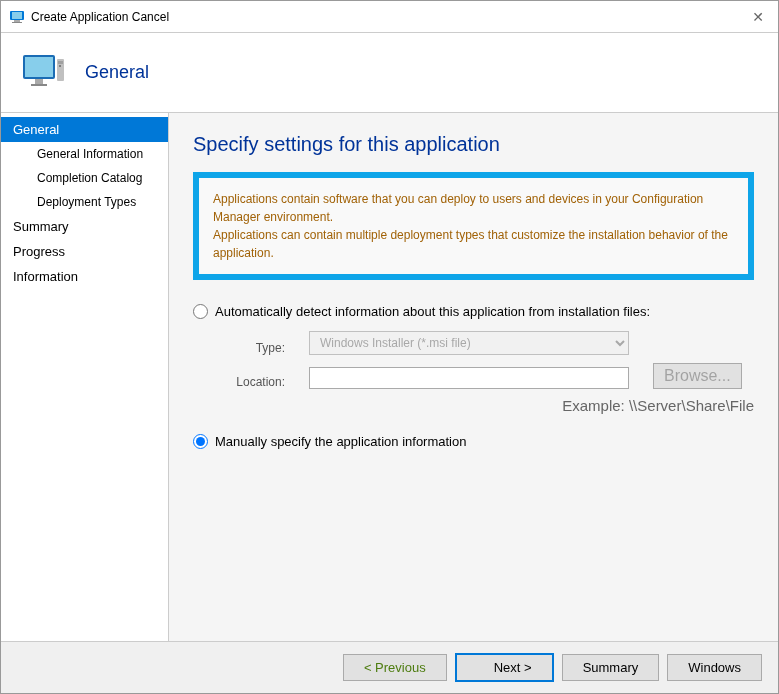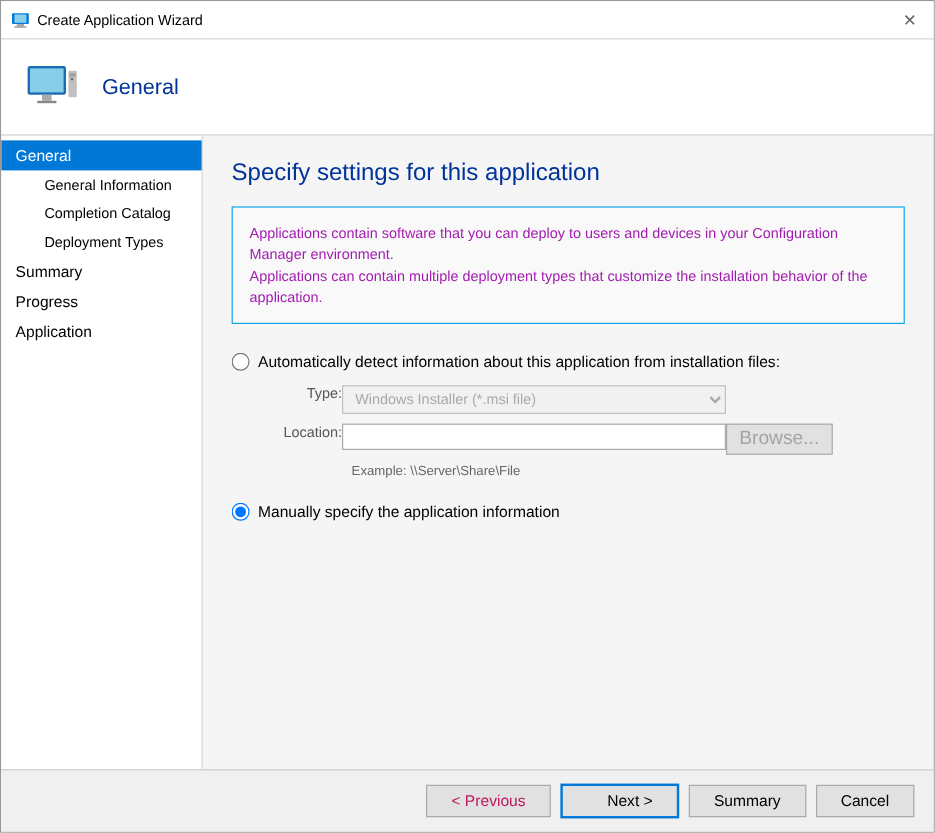--- a/index.html
+++ b/index.html
@@ -111,25 +111,25 @@
       background: #f5f5f5;
     }
     .content-title {
       font-size: 20px;
       color: #003399;
       margin-bottom: 16px;
       font-weight: normal;
     }
     .description-box {
       background: #f9f9f9;
-      border: 1px solid #0ea5e9;
+      border: 6px solid #0ea5e9;
       padding: 12px 14px;
       margin-bottom: 24px;
       font-size: 12px;
-      color: #a21caf;
+      color: #a16207;
       line-height: 1.5;
     }
 
     .radio-section {
       margin-bottom: 20px;
     }
     .radio-row {
       display: flex;
       align-items: center;
       gap: 7px;
@@ -143,23 +143,23 @@
     .radio-label {
       font-size: 13px;
       color: #000;
     }
     .radio-sub-fields {
       margin-left: 22px;
       margin-top: 8px;
     }
     .field-row {
       display: flex;
-      align-items: flex-start;
+      align-items: flex-end;
       margin-bottom: 8px;
-      gap: 0;
+      gap: 24px;
     }
     .field-label {
       width: 70px;
       text-align: right;
       font-size: 12px;
       color: #555;
     }
     .field-select {
       flex: 1;
       max-width: 320px;
@@ -178,23 +178,24 @@
       background: #fff;
     }
     .browse-btn {
       padding: 3px 10px;
       font-size: 16px;
       background: #e1e1e1;
       border: 1px solid #aaa;
       cursor: pointer;
     }
     .example-text {
-      font-size: 11px;
+      font-size: 15px;
       color: #666;
       margin-left: 78px;
+      text-align: right;
     }
 
     .footer {
       background: #f0f0f0;
       border-top: 1px solid #ccc;
       padding: 10px 16px;
       display: flex;
       justify-content: flex-end;
       gap: 8px;
       height: 52px;
@@ -208,21 +209,21 @@
       cursor: pointer;
       min-width: 80px;
       text-align: center;
     }
     .footer-btn.primary {
       background: #e1e1e1;
       border: 2px solid #0078d7;
       padding-left: 37px;
     }
     .footer-btn.disabled {
-      color: #be185d;
+      color: #4d7c0f;
       cursor: default;
     }
 
     
     .computer-icon {
       width: 48px;
       height: 48px;
     }
   </style>
 </head>
@@ -232,21 +233,21 @@
 
   <div class="title-bar">
     <div class="title-bar-left">
 
       <svg class="title-bar-icon" viewBox="0 0 16 16">
         <rect x="1" y="2" width="14" height="9" rx="1" fill="#0078d7"></rect>
         <rect x="3" y="3" width="10" height="7" fill="#87ceeb"></rect>
         <rect x="5" y="11" width="6" height="2" fill="#aaa"></rect>
         <rect x="3" y="13" width="10" height="1" fill="#888"></rect>
       </svg>
-      <span class="title-bar-text">Create Application Wizard</span>
+      <span class="title-bar-text">Create Application Cancel</span>
     </div>
     <button class="title-bar-close">✕</button>
   </div>
 
   <div class="header-section">
     <div class="header-icon-container">
       <svg class="computer-icon" viewBox="0 0 48 48">
 
         <rect x="4" y="6" width="32" height="24" rx="2" fill="#1a6cb5"></rect>
         <rect x="6" y="8" width="28" height="20" fill="#87ceeb"></rect>
@@ -277,21 +278,21 @@
       <div class="sidebar-item sub">
         <span>Deployment Types</span>
       </div>
       <div class="sidebar-item">
         <span>Summary</span>
       </div>
       <div class="sidebar-item">
         <span>Progress</span>
       </div>
       <div class="sidebar-item">
-        <span>Application</span>
+        <span>Information</span>
       </div>
     </div>
 
     <div class="content-area">
       <div class="content-title">Specify settings for this application</div>
 
       <div class="description-box">
         <span>Applications contain software that you can deploy to users and devices in your Configuration Manager environment.</span><br>
         <span>Applications can contain multiple deployment types that customize the installation behavior of the application.</span>
       </div>
@@ -323,15 +324,15 @@
           <label class="radio-label" for="radio-manual">Manually specify the application information</label>
         </div>
       </div>
     </div>
   </div>
 
   <div class="footer">
     <button class="footer-btn disabled">&lt; Previous</button>
     <button class="footer-btn primary">Next &gt;</button>
     <button class="footer-btn">Summary</button>
-    <button class="footer-btn">Cancel</button>
+    <button class="footer-btn">Windows</button>
   </div>
 </div>
 
 </body></html>

